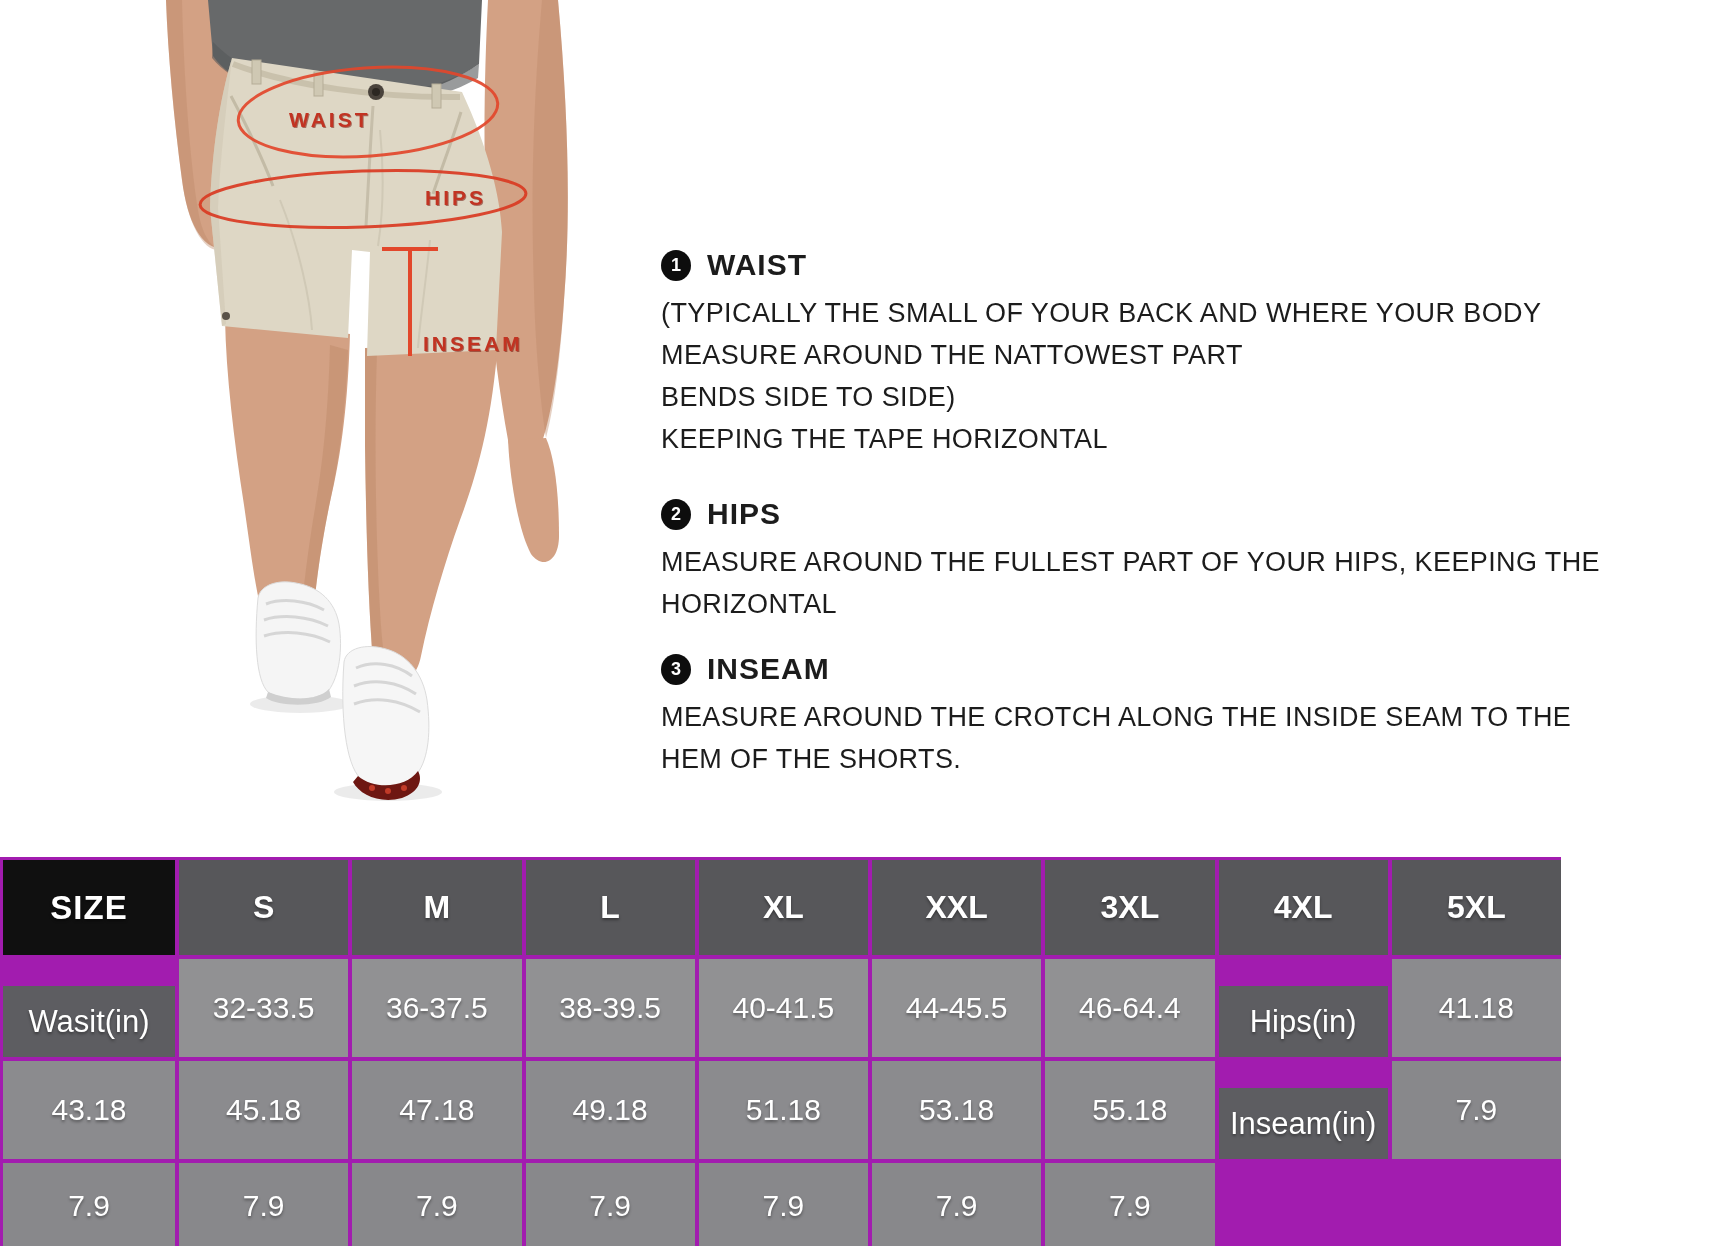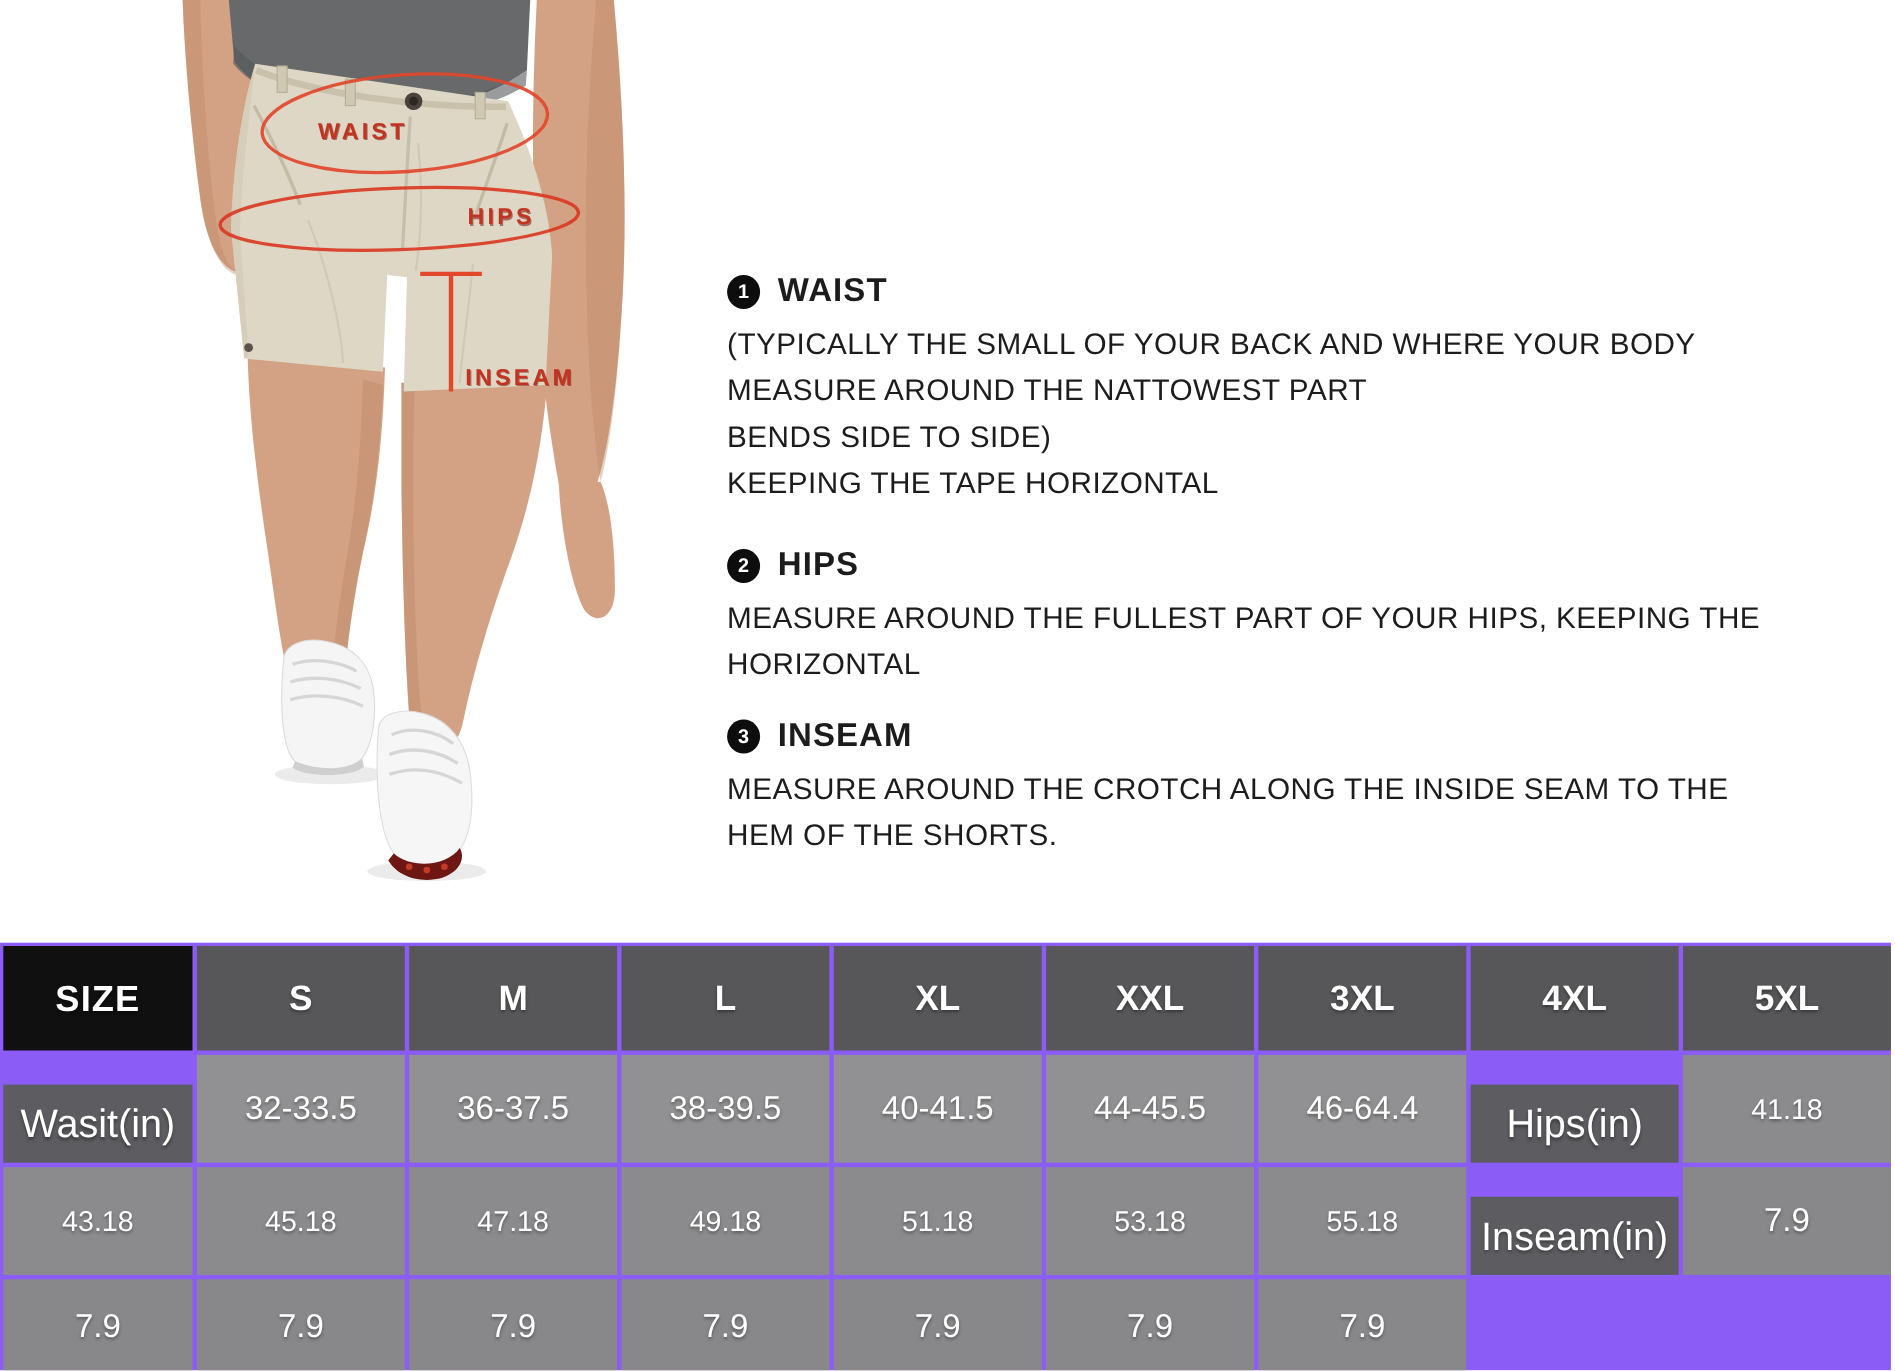--- a/index.html
+++ b/index.html
@@ -21,32 +21,32 @@
   .guide-section { position:absolute; left:0; width:830px; }
   .g1 { top:248px; } .g2 { top:497px; } .g3 { top:652px; }
   .guide-title-row { display:flex; align-items:center; gap:16px; height:34px; margin-bottom:10px; }
   .bullet { width:30px; height:31px; border-radius:50%; background:#0d0d0d; color:#fff;
             display:flex; align-items:center; justify-content:center;
             font-size:18px; font-weight:bold; }
   .guide-title { font-size:30px; font-weight:bold; letter-spacing:1px; }
   .guide-line { font-size:27px; line-height:42px; letter-spacing:.4px; white-space:nowrap; }
 
   
-  .size-table { position:absolute; left:0; top:857px; width:1719px; height:389px;
-                background:#8b5cf6; display:grid;
+  .size-table { position:absolute; left:0; top:857px; width:1561px; height:389px;
+                background:#a21caf; display:grid;
                 grid-template-columns:172px repeat(8, 1fr);
                 grid-template-rows:95px 98px 98px 86px;
                 gap:4px; padding:3px 0 3px 3px; }
   .cell { display:flex; align-items:center; justify-content:center; color:#fff;
           text-shadow:0 2px 3px rgba(0,0,0,.38); }
   .cell-size   { background:#101010; font-size:33px; font-weight:bold; letter-spacing:1px; }
   .cell-head   { background:#57575a; font-size:32px; font-weight:bold; }
-  .cell-label  { background:#5d5d61; font-size:36px;margin-top:27px; }
+  .cell-label  { background:#5d5d61; font-size:31px;margin-top:27px; }
   .cell-data-1 { background:#919193; font-size:30px; }
-  .cell-data-2 { background:#8b8b8e; font-size:26px; }
+  .cell-data-2 { background:#8b8b8e; font-size:30px; }
   .cell-data-3 { background:#88888b; font-size:30px; }
 </style>
 </head>
 <body>
 
 <div class="page">
 
   <div class="photo-area">
     <svg width="460" height="810" viewBox="0 0 460 810">
 

